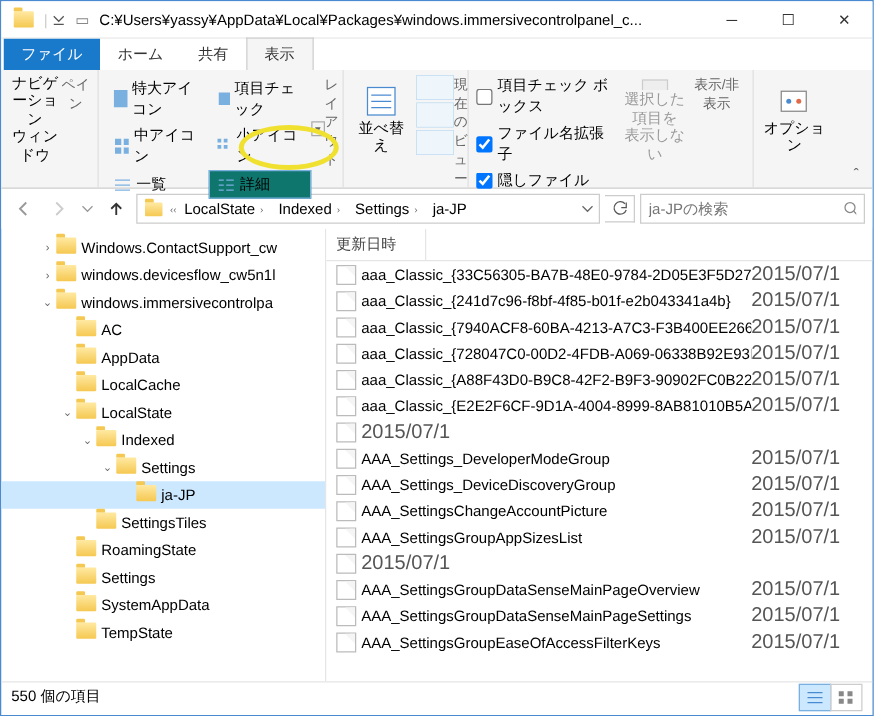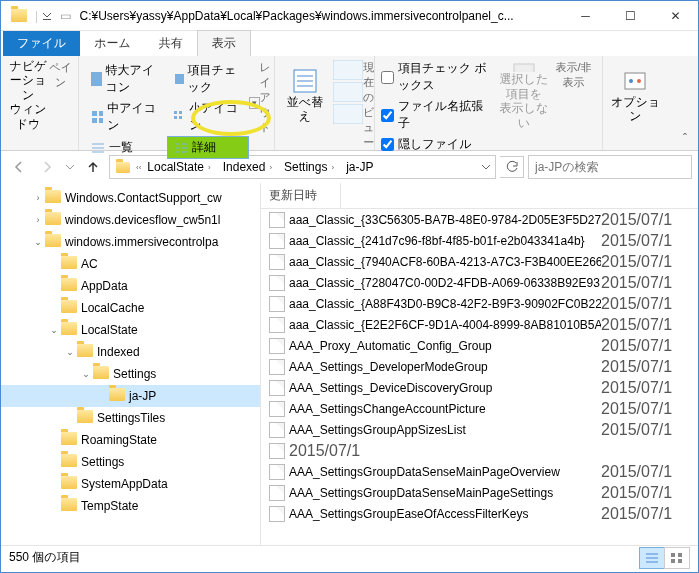--- a/index.html
+++ b/index.html
@@ -14,32 +14,32 @@
 .tab{padding:4px 14px;font-size:12px;color:#333;cursor:pointer;}
 .tab.file{background:#1979ca;color:#fff;margin-left:2px;}
 .tab.active{background:#f5f5f5;border-top:1px solid #d0d0d0;border-left:1px solid #d0d0d0;border-right:1px solid #d0d0d0;}
 .ribbon{height:95px;background:#f5f5f5;display:flex;border-bottom:1px solid #d0d0d0;position:relative;}
 .rgroup{border-right:1px solid #e0e0e0;padding:4px 6px;display:flex;flex-direction:row;justify-content:flex-start;}
 .rgroup-body{display:flex;gap:4px;}
 .rgroup-label{text-align:center;font-size:11px;color:#666;}
 .bigbtn{display:flex;flex-direction:column;align-items:center;justify-content:center;width:62px;height:70px;cursor:pointer;font-size:11px;text-align:center;line-height:1.2;}
 .layout-grid{display:grid;grid-template-columns:auto auto;gap:0;}
 .layout-btn{display:flex;align-items:center;gap:4px;padding:2px 6px;font-size:11px;cursor:pointer;width:82px;}
-.layout-btn.sel{border:1px solid #7ab0e0;background:#84cc16;}
+.layout-btn.sel{border:1px solid #7ab0e0;background:#0f766e;}
 .highlight{position:absolute;border:4px solid #f0e030;border-radius:50%;width:80px;height:36px;left:190px;top:44px;pointer-events:none;}
 .chk{display:flex;align-items:center;gap:4px;font-size:11px;}
 .collapse-btn{position:absolute;right:4px;bottom:2px;width:18px;height:18px;display:flex;align-items:center;justify-content:center;color:#666;cursor:pointer;}
 .addr{height:32px;display:flex;align-items:center;padding:3px 6px;gap:4px;background:#fff;}
 .navbtn{width:24px;height:24px;display:flex;align-items:center;justify-content:center;color:#999;cursor:pointer;}
 .navbtn.enabled{color:#333;}
 .addrbox{flex:1;height:24px;border:1px solid #ccc;display:flex;align-items:center;overflow:hidden;}
 .crumb{padding:0 6px;display:flex;align-items:center;gap:4px;cursor:pointer;height:100%;}
 .crumb-sep{color:#666;font-size:8px;}
 .refbtn{width:24px;height:22px;display:flex;align-items:center;justify-content:center;border:1px solid #ccc;border-left:none;}
-.searchbox{width:164px;height:24px;border:1px solid #ccc;display:flex;align-items:center;padding:0 6px;color:#888;}
+.searchbox{width:180px;height:24px;border:1px solid #ccc;display:flex;align-items:center;padding:0 6px;color:#888;}
 .searchbox input{border:none;outline:none;flex:1;font-size:12px;}
 .body{display:flex;height:362px;}
 .tree{width:260px;overflow:auto;border-right:1px solid #e5e5e5;padding:4px 0;}
 .tree-item{display:flex;align-items:center;height:22px;cursor:pointer;font-size:12px;}
 .tree-item.sel{background:#cce8ff;}
 .tree-exp{width:14px;text-align:center;color:#666;font-size:9px;}
 .tree-icon{width:16px;height:16px;margin-right:4px;}
 .folder{width:16px;height:13px;background:linear-gradient(#ffe9a2,#f5c851);border-radius:1px;position:relative;}
 .folder:before{content:"";position:absolute;top:-3px;left:0;width:7px;height:3px;background:#f5c851;border-radius:1px 1px 0 0;}
 .list{flex:1;overflow:auto;position:relative;}
@@ -425,21 +425,20 @@
           <div class="row-name">aaa_Classic_{A88F43D0-B9C8-42F2-B9F3-90902FC0B22B}</div>
           <div class="row-date">2015/07/1</div>
         </div>
         <div class="list-row">
           <div class="file-icon"></div>
           <div class="row-name">aaa_Classic_{E2E2F6CF-9D1A-4004-8999-8AB81010B5AC}</div>
           <div class="row-date">2015/07/1</div>
         </div>
         <div class="list-row">
           <div class="file-icon"></div>
-          <div class="row-name">AAA_Proxy_Automatic_Config_Group</div>
           <div class="row-date">2015/07/1</div>
         </div>
         <div class="list-row">
           <div class="file-icon"></div>
           <div class="row-name">AAA_Settings_DeveloperModeGroup</div>
           <div class="row-date">2015/07/1</div>
         </div>
         <div class="list-row">
           <div class="file-icon"></div>
           <div class="row-name">AAA_Settings_DeviceDiscoveryGroup</div>

